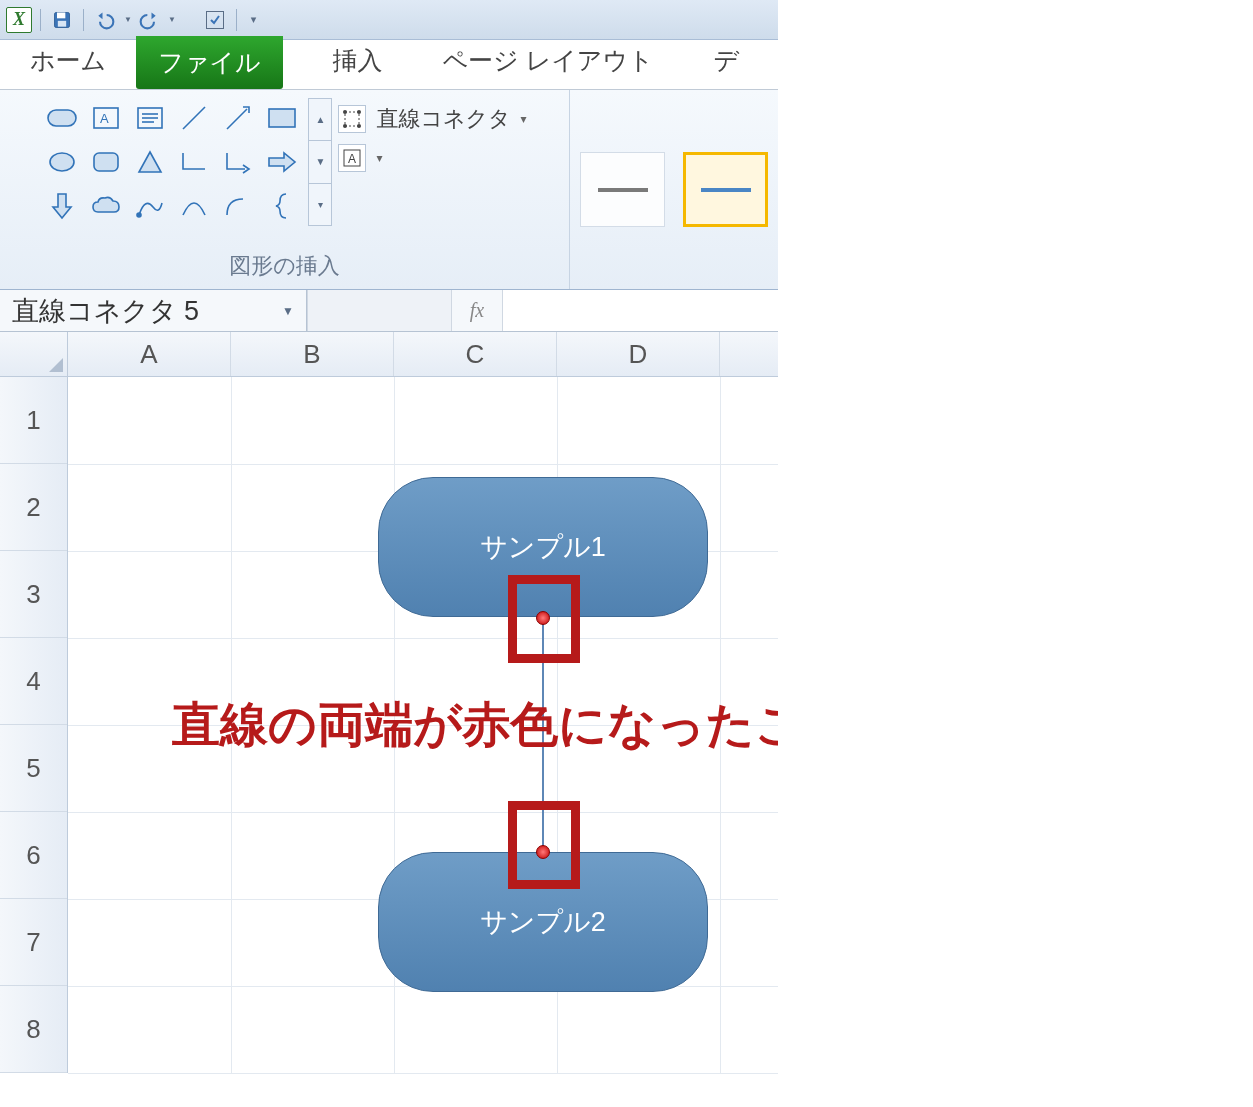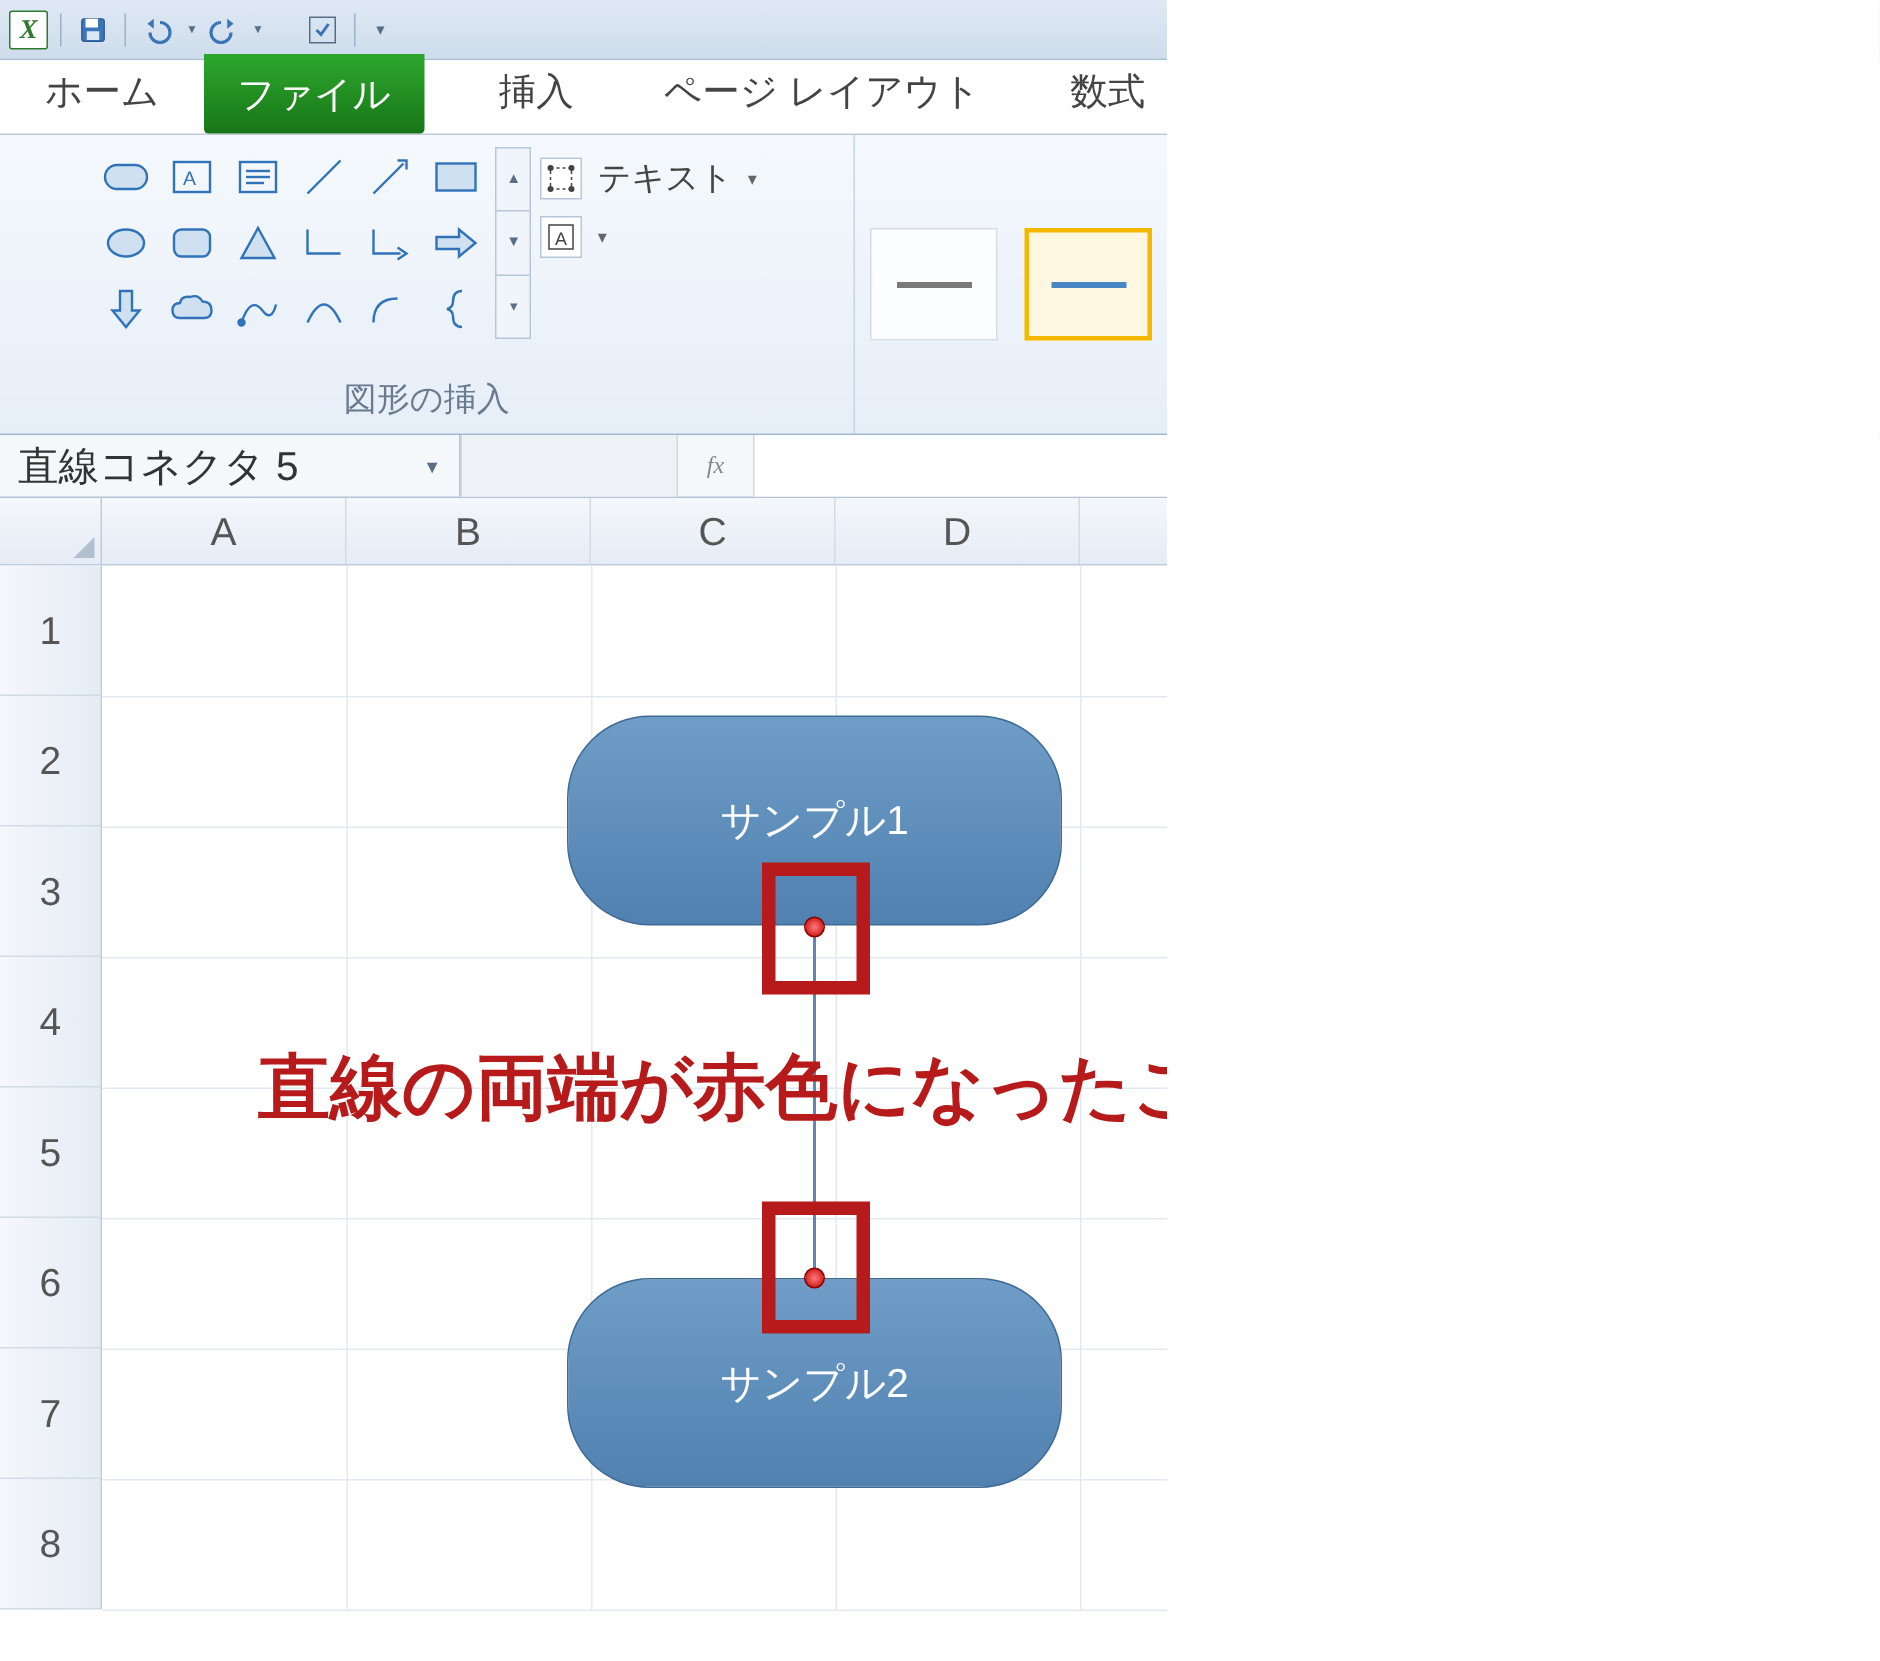--- a/index.html
+++ b/index.html
@@ -223,21 +223,21 @@
     font-size: 12px;
     color: #5a6d86;
   }
   .fx-box {
     width: 50px;
     display: flex;
     align-items: center;
     justify-content: center;
     font-style: italic;
     color: #888;
-    font-size: 16px;
+    font-size: 20px;
   }
   .fx-box .fx { font-family: "Times New Roman", serif; }
   .formula-input {
     flex: 1;
     height: 100%;
     border: none;
     background: #fff;
     border-left: 1px solid #d0d8e2;
     font-size: 20px;
     padding: 0 8px;
@@ -409,21 +409,20 @@
   </div>
   <div class="qat-sep"></div>
   <span class="drop-arrow" style="font-size:11px; margin-left:6px;">▾</span>
 </div>
 
 <div class="ribbon-tabs">
   <div class="tab">ホーム</div>
   <div class="tab file">ファイル</div>
   <div class="tab">挿入</div>
   <div class="tab">ページ レイアウト</div>
-  <div class="tab">数式</div>
   <div class="tab">デ</div>
 </div>
 
 <div class="ribbon">
   <div class="ribbon-group" style="width:570px">
     <div class="shapes-grid">
       <div class="shapes-col">
 
         <div class="shape-cell filled">
             <svg width="32" height="20">
@@ -534,21 +533,21 @@
         <div class="shape-edit-row">
           <div class="small-icon">
             <svg width="20" height="20">
                 <rect x="3" y="3" width="14" height="14" fill="none" stroke="#444" stroke-dasharray="2 2"></rect>
                 <circle cx="3" cy="3" r="2" fill="#444"></circle>
                 <circle cx="17" cy="3" r="2" fill="#444"></circle>
                 <circle cx="3" cy="17" r="2" fill="#444"></circle>
                 <circle cx="17" cy="17" r="2" fill="#444"></circle>
               </svg>
           </div>
-          <span>テキスト</span>
+          <span>直線コネクタ</span>
           <span style="font-size:12px;color:#666">▾</span>
         </div>
         <div class="shape-edit-row">
           <div class="small-icon">
             <svg width="20" height="20">
                 <rect x="2" y="2" width="16" height="16" fill="none" stroke="#444"></rect>
                 <text x="6" y="15" font-size="12" fill="#444">A</text>
               </svg>
           </div>
           <span style="font-size:12px;color:#666">▾</span>

